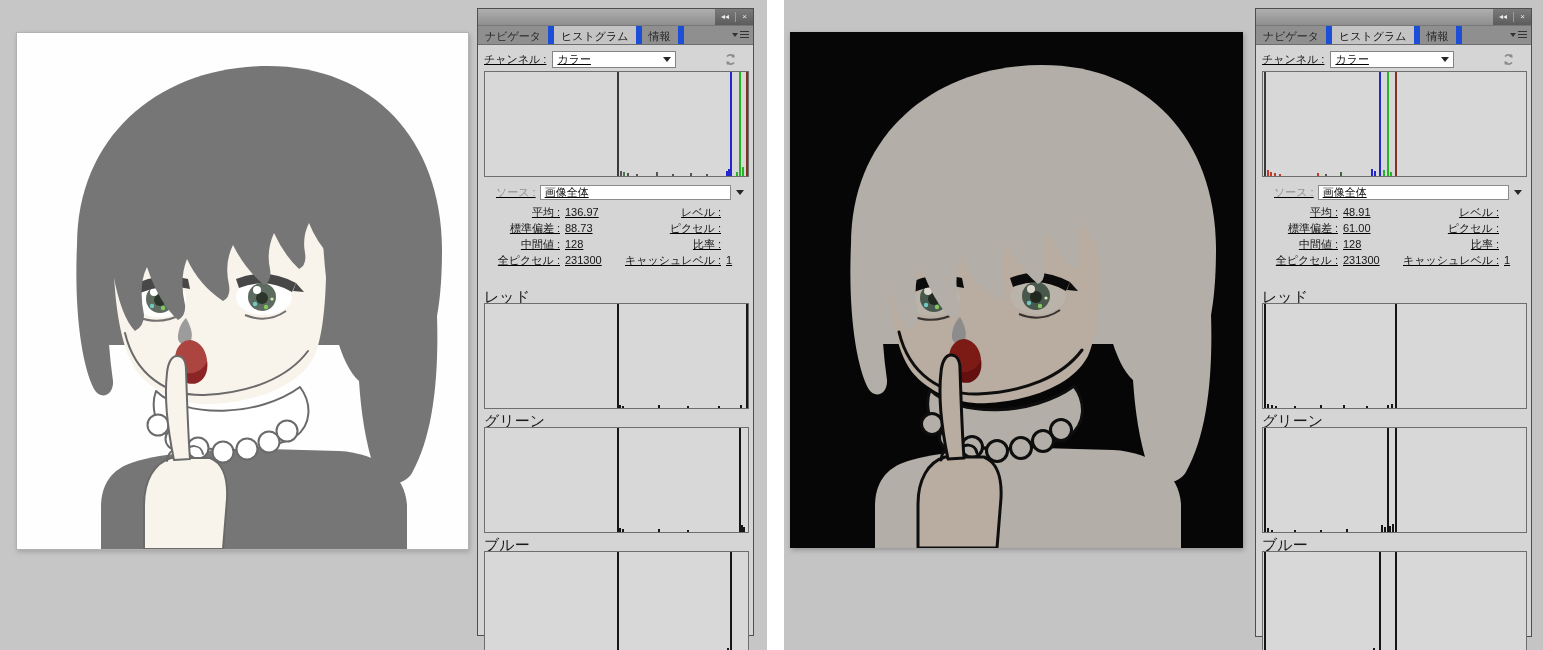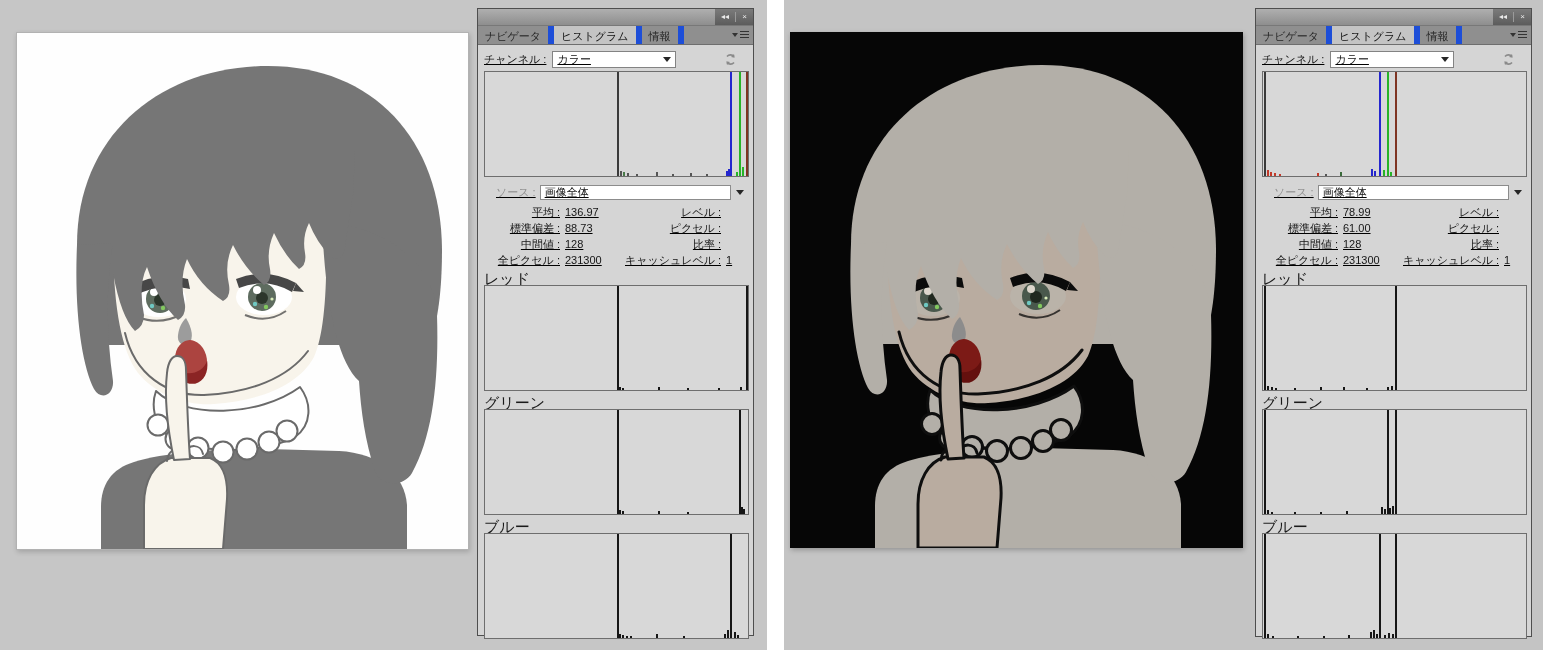--- a/index.html
+++ b/index.html
@@ -32,21 +32,21 @@
   .select{background:#FFF;border:1px solid #838383;height:15px;width:114px;margin-left:6px;display:flex;align-items:center;justify-content:space-between;padding:0 4px;font-size:11px;color:#111;}
   .caret{width:0;height:0;border-left:4px solid transparent;border-right:4px solid transparent;border-top:5px solid #262626;}
   .refresh{margin-left:auto;margin-right:12px;display:flex;align-items:center;}
   .histo{position:relative;border:1px solid #6E6E6E;background:#D8D8D8;overflow:hidden;}
   .histo.main{height:104px;margin-bottom:6px;}
   .histo.small{height:104px;margin-bottom:3px;}
   .row-source{display:flex;align-items:center;height:18px;margin-bottom:3px;}
   .src-label{font-size:11px;color:#8F8F8F;margin:0 4px 0 12px;white-space:nowrap;}
   .src-field{flex:1;background:#FFF;border:1px solid #8C8C8C;height:13px;display:flex;align-items:center;padding:0 4px;font-size:11px;color:#111;overflow:hidden;white-space:nowrap;}
   .src-btn{width:18px;display:flex;justify-content:center;align-items:center;}
-  .stats{margin-bottom:2px;}
+  .stats{margin-bottom:20px;}
   .stat-row{display:flex;align-items:center;height:16px;font-size:11px;color:#151515;white-space:nowrap;}
   .sl1{width:76px;text-align:right;overflow:hidden;}
   .sv1{width:60px;padding-left:5px;overflow:hidden;}
   .sl2{width:96px;text-align:right;overflow:hidden;}
   .sv2{flex:1;padding-left:5px;overflow:hidden;}
   .chan-label{font-size:15px;color:#1A1A1A;height:15px;margin-top:1px;white-space:nowrap;}
 
   .ln{stroke:var(--line);stroke-width:var(--lw);fill:none;stroke-linecap:round;}
   .lnf{stroke:var(--line);stroke-width:var(--lw);stroke-linejoin:round;}
 </style>
@@ -313,21 +313,21 @@
           <div class="src-field">
             <span>画像全体</span>
           </div>
           <div class="src-btn">
             <span class="caret"></span>
           </div>
         </div>
         <div class="stats">
           <div class="stat-row">
             <span class="sl1">平均 :</span>
-            <span class="sv1">78.99</span>
+            <span class="sv1">48.91</span>
             <span class="sl2">レベル :</span>
             <span class="sv2"></span>
           </div>
           <div class="stat-row">
             <span class="sl1">標準偏差 :</span>
             <span class="sv1">61.00</span>
             <span class="sl2">ピクセル :</span>
             <span class="sv2"></span>
           </div>
           <div class="stat-row">

